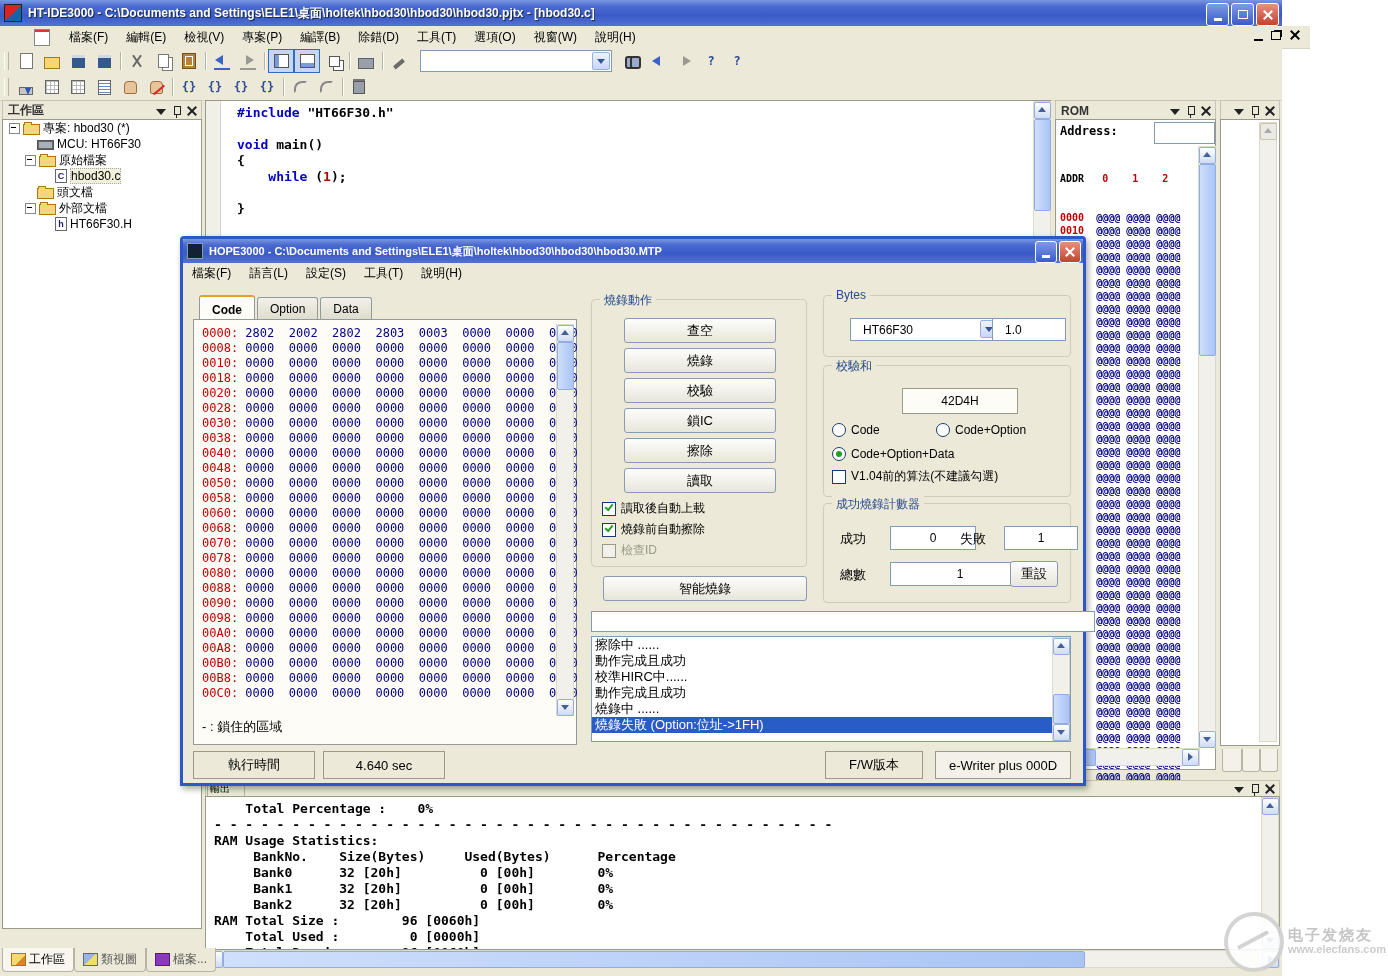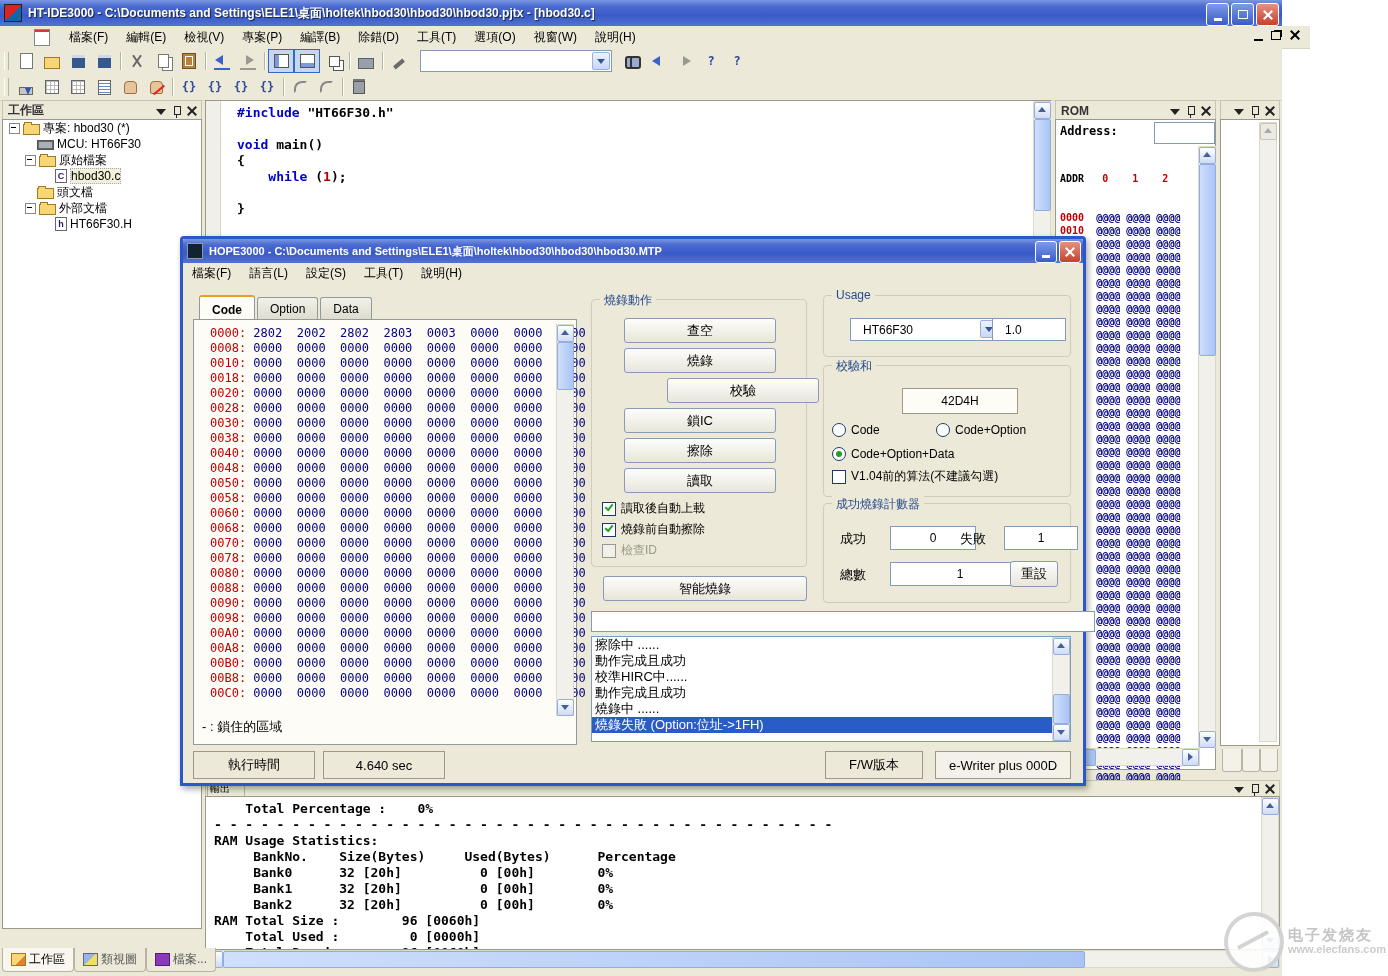--- a/index.html
+++ b/index.html
@@ -153,21 +153,21 @@
     display:flex;align-items:center;color:#fff;font-weight:bold;border-radius:2px 2px 0 0;}
   #dlg-icon{width:14px;height:14px;background:#123;border:1px solid #89a;margin:0 6px 0 4px;}
   #dlg-menu{position:absolute;left:0;top:24px;width:100%;height:21px;display:flex;align-items:center;background:#ece9d8;}
   
   #dlg-tabs{position:absolute;left:16px;top:56px;display:flex;}
   .dtab{padding:4px 12px;border:1px solid #919b9c;border-bottom:none;border-radius:3px 3px 0 0;background:linear-gradient(#f2f1ea,#dcd9c8);margin-right:2px;position:relative;top:2px;}
   .dtab.active{background:#fdfcf6;top:0;padding-top:6px;border-top:2px solid #e8a020;font-weight:bold;}
   
   #hexpanel{position:absolute;left:10px;top:80px;width:382px;height:424px;background:#fdfcf6;border:1px solid #919b9c;}
   #hexrows{position:absolute;left:8px;top:6px;font-family:"DejaVu Sans Mono",monospace;font-size:12px;line-height:15px;white-space:pre;}
-  .hex-row .ha{color:#c00000;margin-left:8px;} .hex-row .hv{color:#000080;}
+  .hex-row .ha{color:#c00000;} .hex-row .hv{color:#000080;}
   #hex-legend{position:absolute;left:8px;top:398px;font-size:13px;}
   
   .bevel-box{position:absolute;border:1px solid #9a9a8a;background:#ece9d8;display:flex;align-items:center;justify-content:center;font-size:13px;}
   .sunken{position:absolute;border:1px solid #7f9db9;background:#fff;display:flex;align-items:center;font-size:12px;padding:0 12px;}
   .xp-btn{position:absolute;border:1px solid #8a9ab5;border-radius:3px;background:linear-gradient(#fdfdfb,#e8e6da);
     display:flex;align-items:center;justify-content:center;font-size:13px;}
   
   .group{position:absolute;border:1px solid #cfccba;border-radius:4px;}
   .group-label{position:absolute;left:8px;top:-8px;background:#ece9d8;padding:0 4px;color:#274b8f;}
   
@@ -568,21 +568,21 @@
   </div>
 
   <div class="bevel-box" style="left:10px;top:512px;width:120px;height:26px;">執行時間</div>
   <div class="bevel-box" style="left:140px;top:512px;width:120px;height:26px;">4.640 sec</div>
 
   <div class="group" style="left:408px;top:60px;width:214px;height:266px;">
     <span class="group-label">燒錄動作</span>
     <div id="act-buttons">
         <div class="xp-btn" style="left: 32px; top: 18px; width: 150px; height: 23px;">查空</div>
         <div class="xp-btn" style="left: 32px; top: 48px; width: 150px; height: 23px;">燒錄</div>
-        <div class="xp-btn" style="left: 32px; top: 78px; width: 150px; height: 23px; margin-left: 43px;">校驗</div>
+        <div class="xp-btn" style="left: 32px; top: 78px; width: 150px; height: 23px;">校驗</div>
         <div class="xp-btn" style="left: 32px; top: 108px; width: 150px; height: 23px;">鎖IC</div>
         <div class="xp-btn" style="left: 32px; top: 138px; width: 150px; height: 23px;">擦除</div>
         <div class="xp-btn" style="left: 32px; top: 168px; width: 150px; height: 23px;">讀取</div>
       </div>
     <div id="act-checks" style="position:absolute;left:10px;top:198px;">
         <div class="cb">
           <span class="cbx checked"></span>
           <span>讀取後自動上載</span>
         </div>
         <div class="cb">
@@ -591,21 +591,21 @@
         </div>
         <div class="cb disabled">
           <span class="cbx"></span>
           <span>檢查ID</span>
         </div>
       </div>
   </div>
   <div class="xp-btn" style="left:420px;top:337px;width:202px;height:23px;">智能燒錄</div>
 
   <div class="group" style="left:640px;top:56px;width:246px;height:60px;">
-    <span class="group-label">Usage</span>
+    <span class="group-label">Bytes</span>
     <div class="sunken" style="left:26px;top:22px;width:124px;height:21px;">
       <span>HT66F30</span>
       <div class="dd-arrow" style="top:1px;right:1px;"></div>
     </div>
     <div class="sunken" style="left:168px;top:22px;width:48px;height:21px;">1.0</div>
   </div>
 
   <div class="group" style="left:640px;top:126px;width:246px;height:130px;">
     <span class="group-label">校驗和</span>
     <div class="sunken" style="left:78px;top:22px;width:90px;height:24px;justify-content:center;background:#fdfcf6;border-color:#9a9a8a;">42D4H</div>

